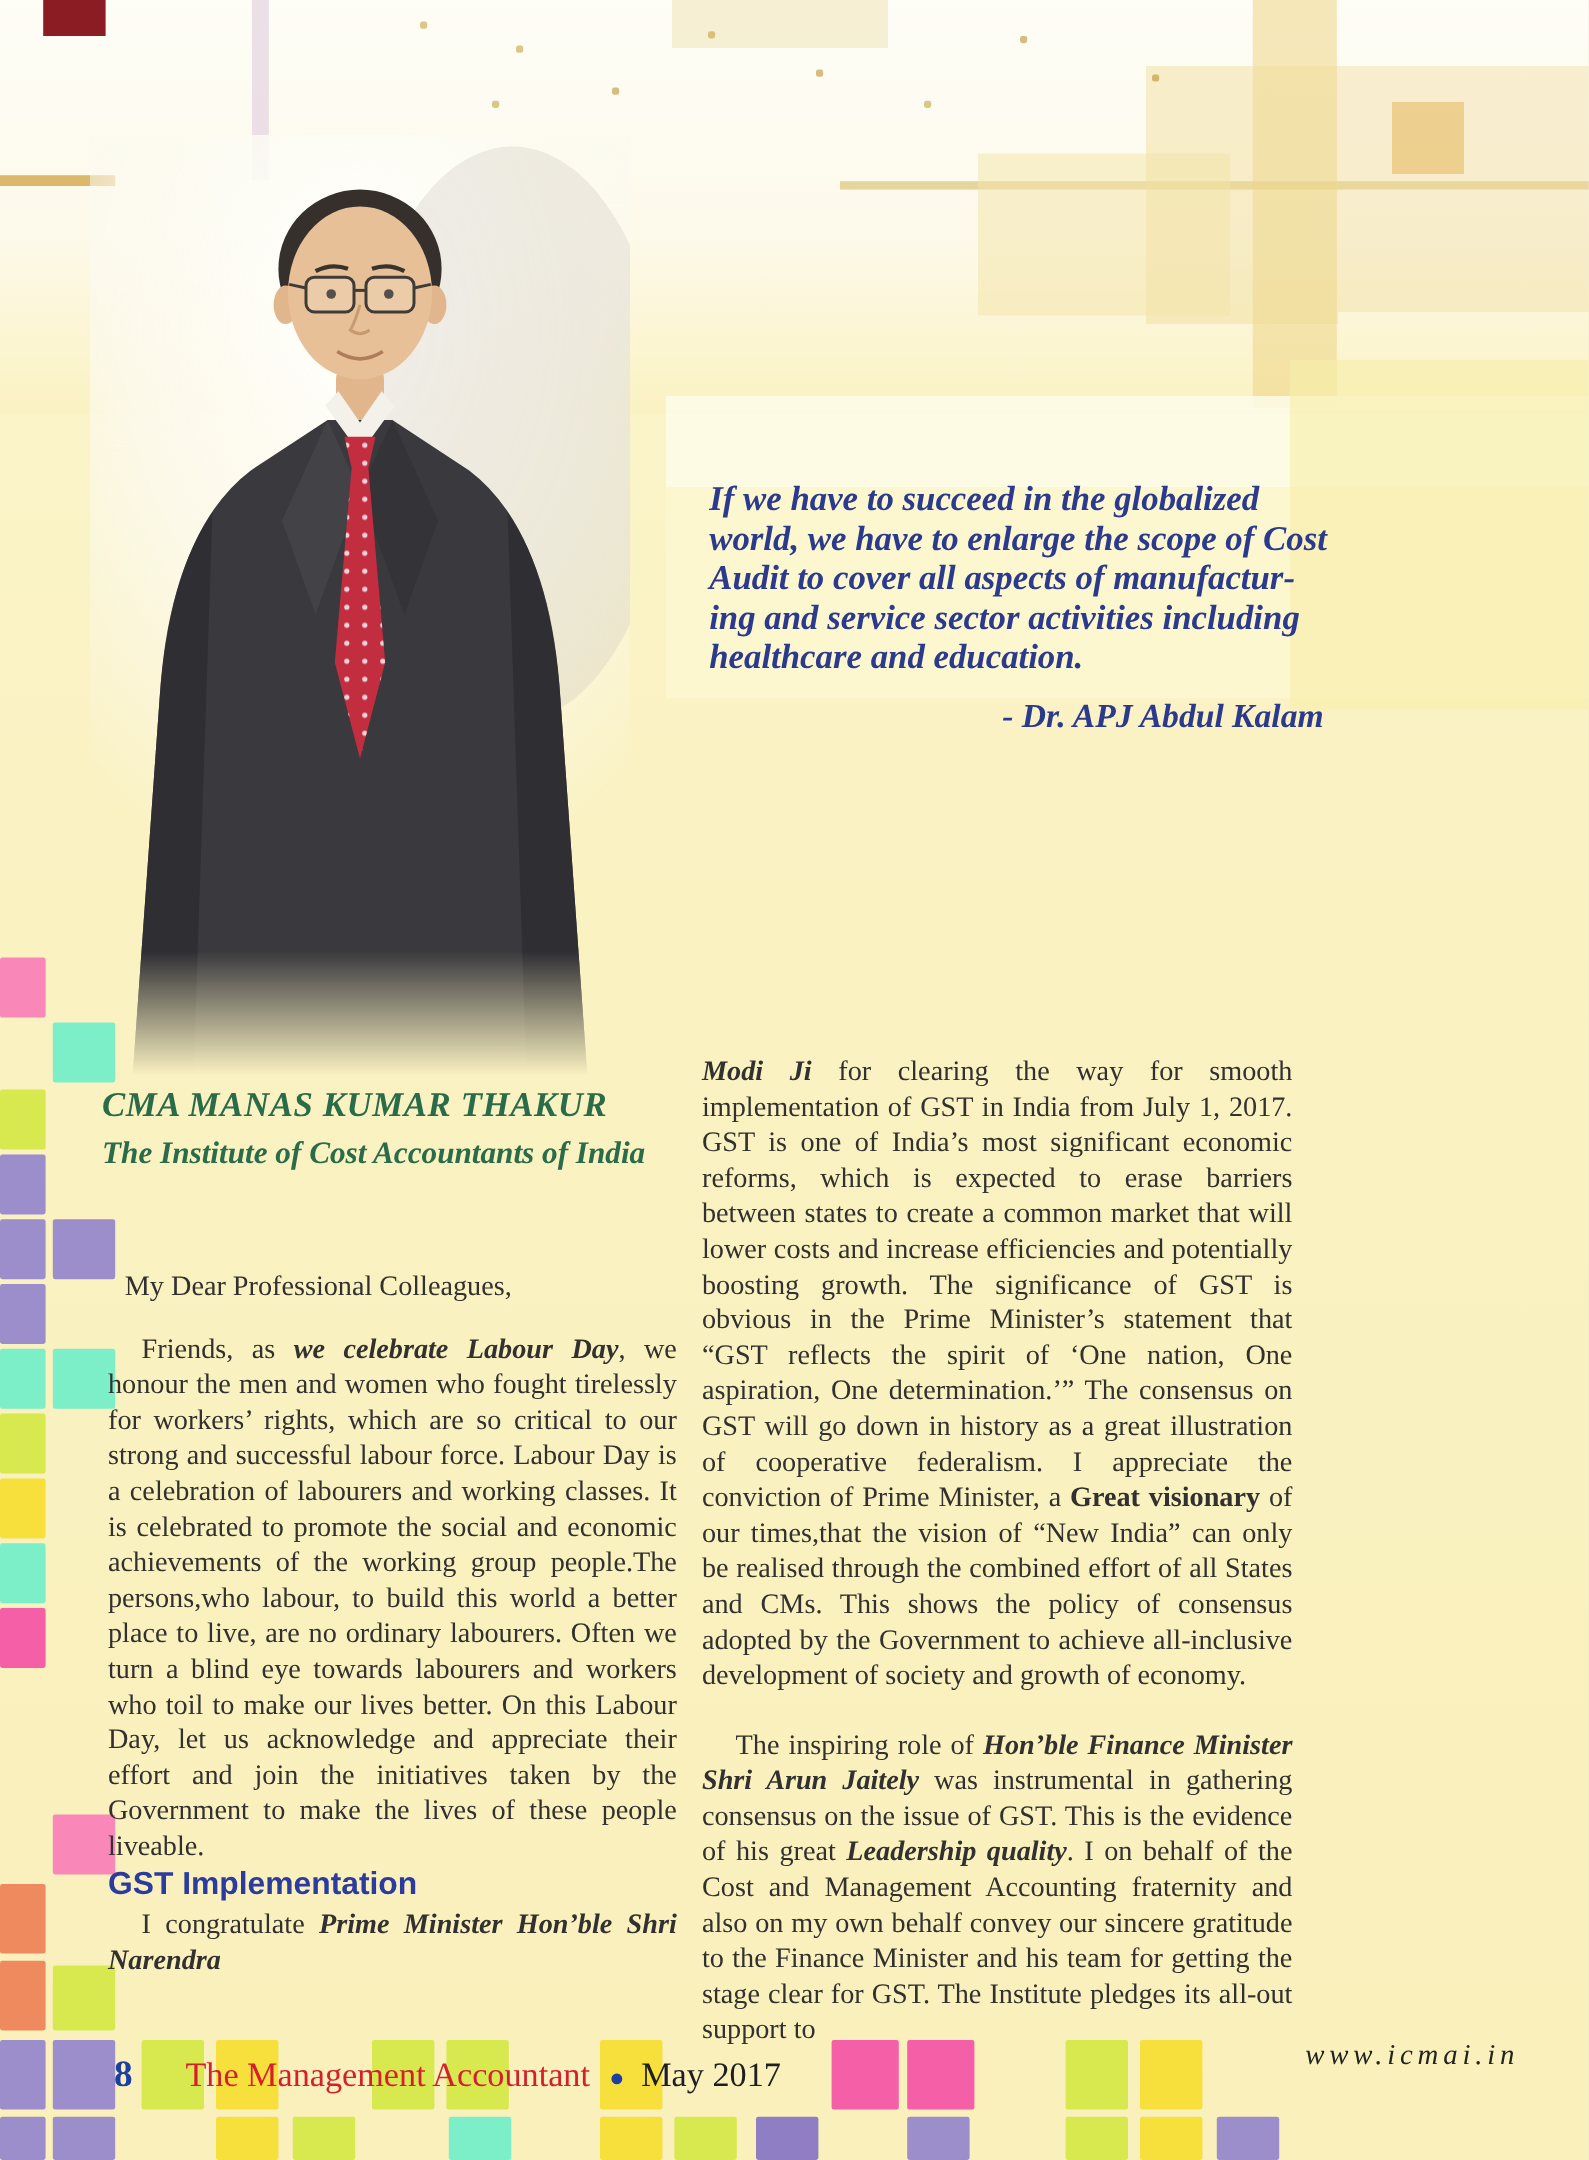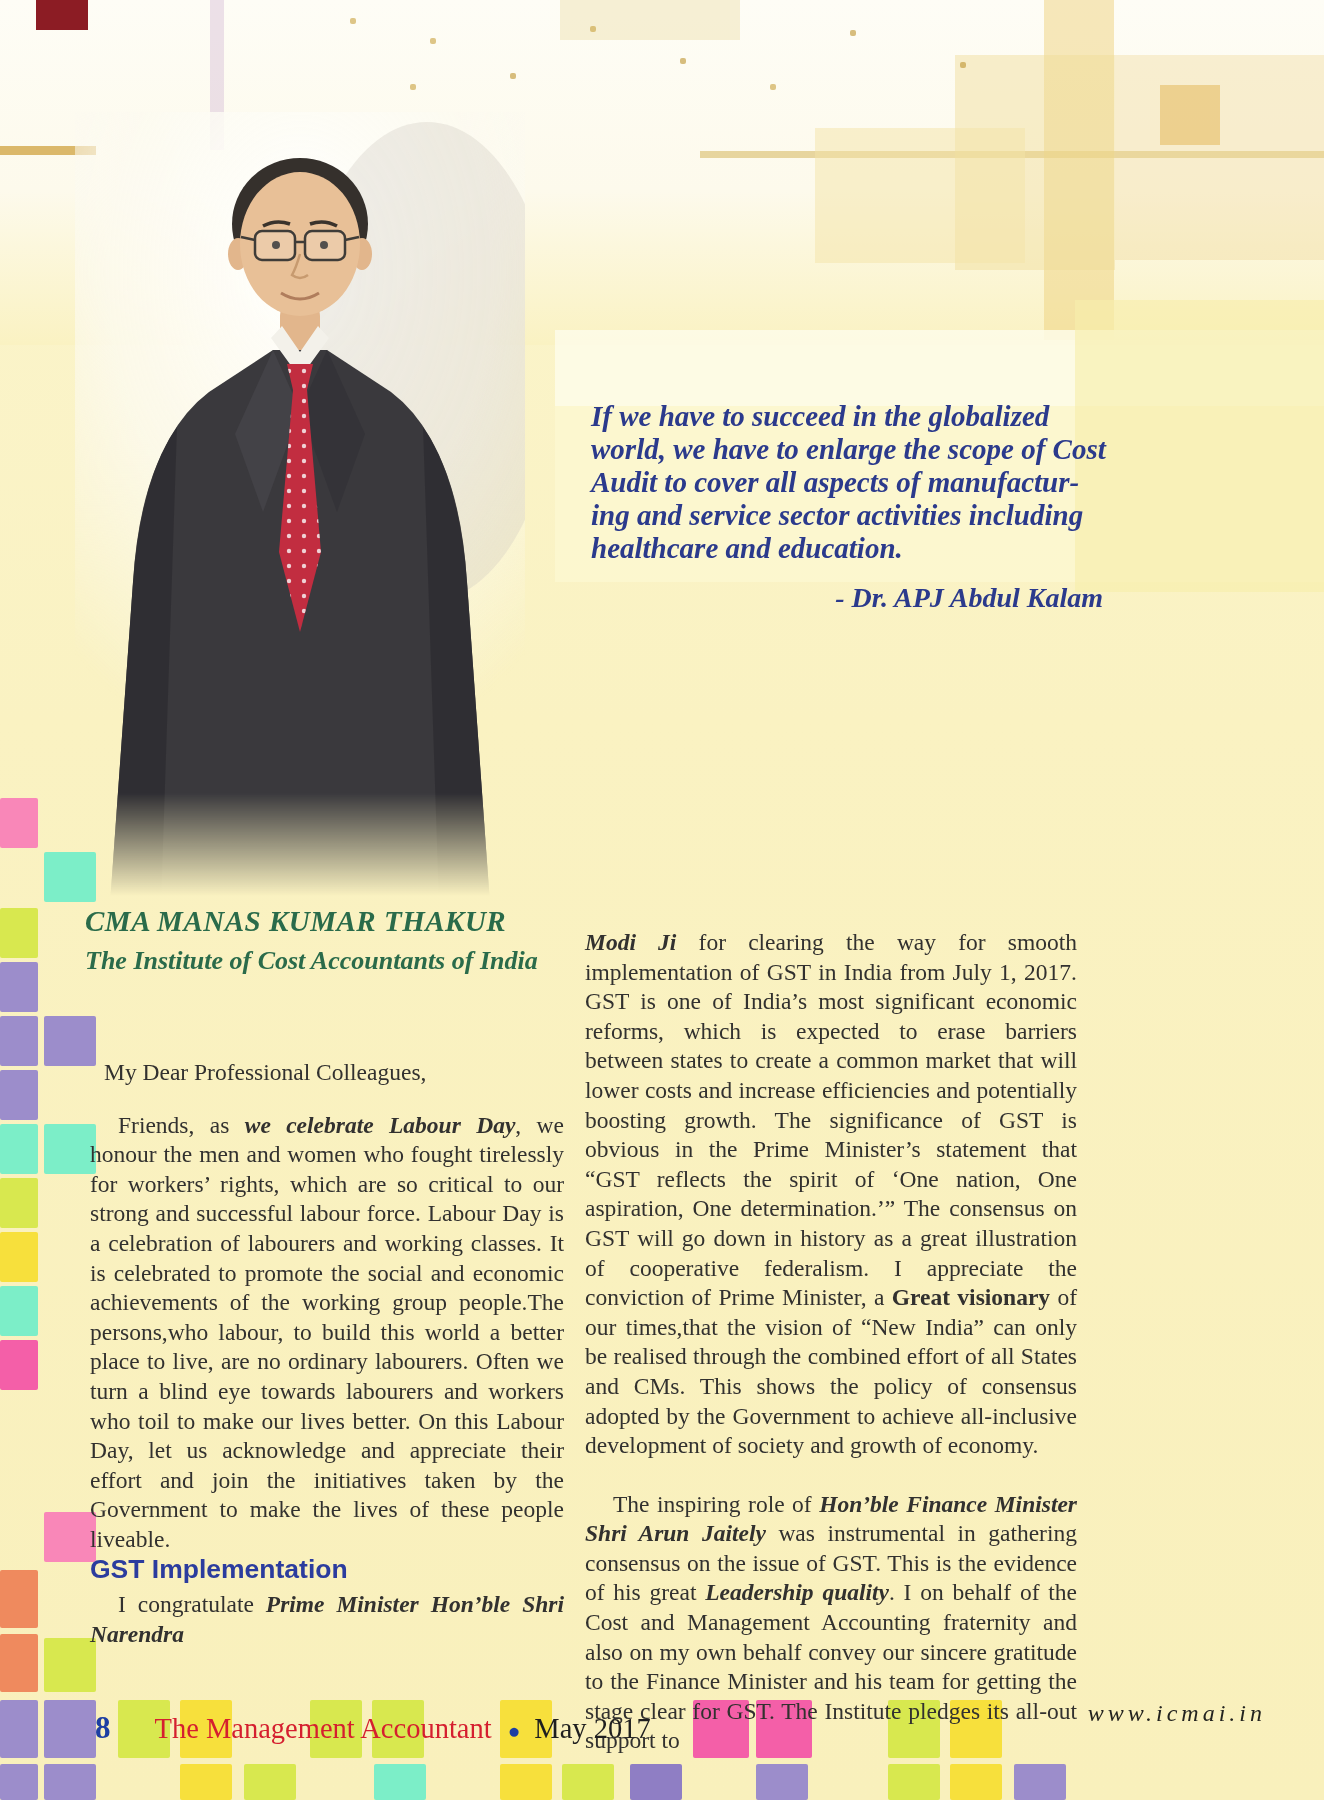--- a/index.html
+++ b/index.html
@@ -43,21 +43,21 @@
   .quote-attr{margin-top:16px;text-align:right;font-size:28px;padding-right:6px;}
 
   .author-block{position:absolute;left:85px;top:905px;width:480px;z-index:3;text-align:left;
                 color:#2A6B4A;font-weight:bold;font-style:italic;}
   .author-name{font-size:29px;letter-spacing:.5px;}
   .author-title{font-size:23px;margin-top:8px;}
   .author-org{font-size:26px;margin-top:8px;}
 
   .bodycol{color:#32312F;font-size:23.5px;line-height:29.6px;z-index:2;}
   .left-col{position:absolute;left:90px;top:1058px;width:474px;}
-  .right-col{position:absolute;left:585px;top:928px;width:492px;text-align:justify;}
+  .right-col{position:absolute;left:585px;top:879px;width:492px;text-align:justify;}
   .sal{padding-left:14px;}
   .sal2{margin-top:41px;}
   .para{text-align:justify;}
   .p-indent{text-indent:28px;}
   .lp1{margin-top:23px;}
   .gst-heading{font-family:"Liberation Sans",sans-serif;font-weight:bold;
                color:#2B3C9E;font-size:26.5px;}
   .lp2{margin-top:6px;}
   .rp2{margin-top:29px;}
   .run-bi{font-weight:bold;font-style:italic;}

